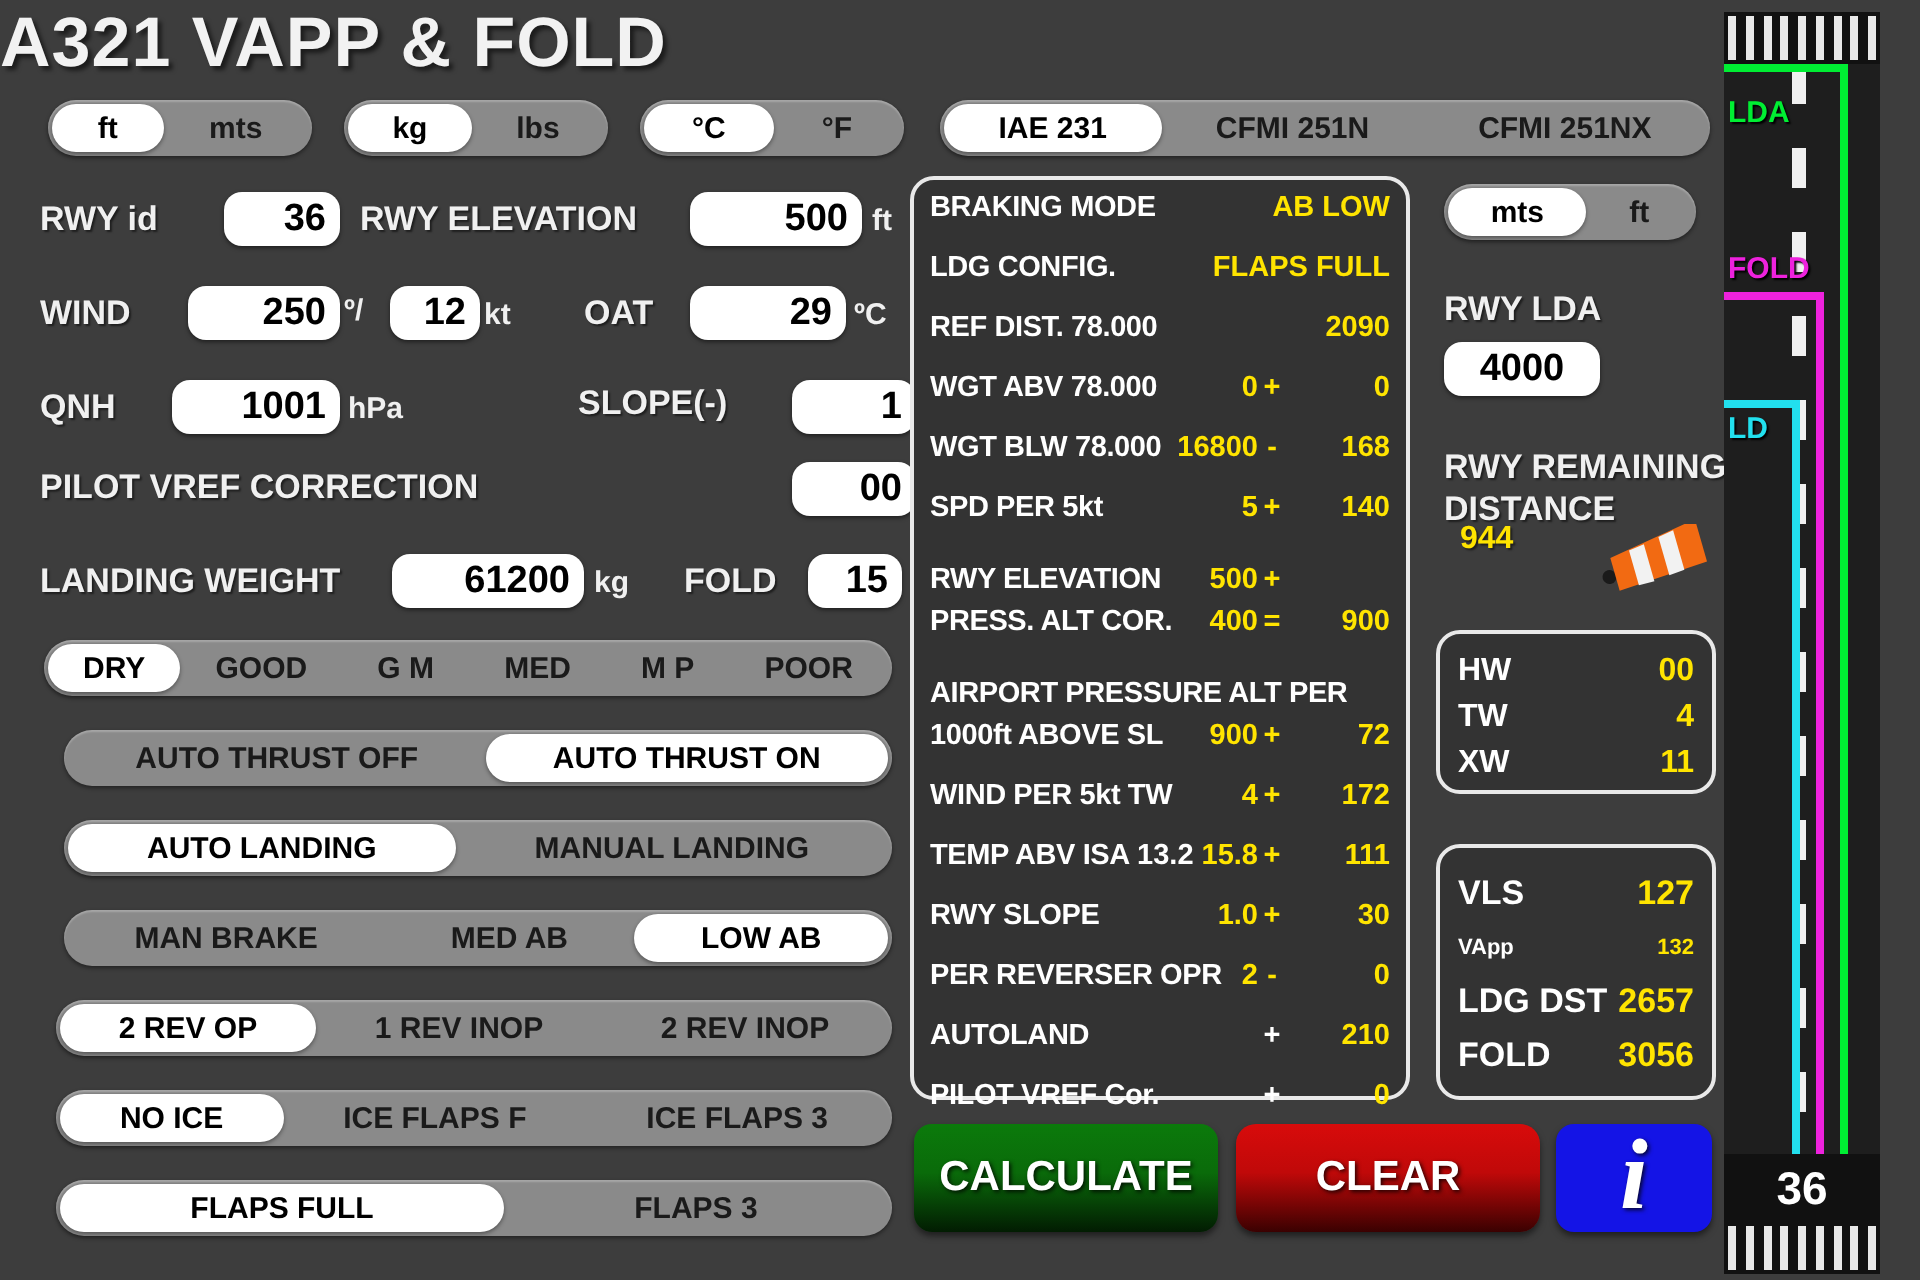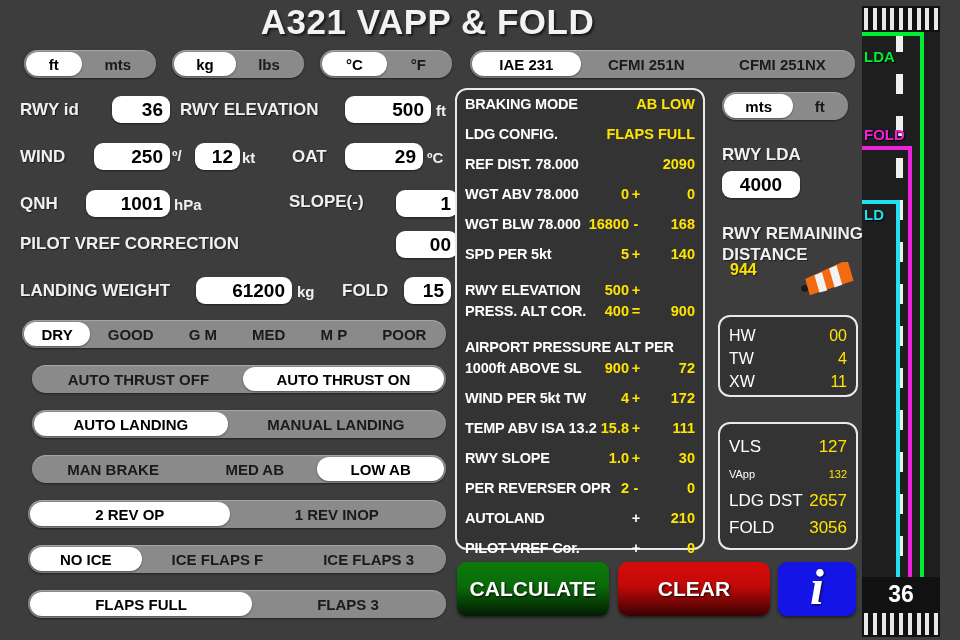--- a/index.html
+++ b/index.html
@@ -7,21 +7,20 @@
     width: 960px; height: 640px;
     background: #3d3d3d;
     font-family: "Liberation Sans", sans-serif;
     overflow: hidden;
   }
   #app { position: relative; width: 960px; height: 640px; }
 
   
   #title {
     position: absolute; left: 0; top: 2px; width: 855px;
-    text-align: center;
     font-size: 35px; font-weight: bold; color: #f2f2f2;
     letter-spacing: 0.5px;
     text-shadow: 2px 2px 2px rgba(0,0,0,.55);
   }
 
   
   .seg {
     display: flex; align-items: center;
     background: #8a8a8a;
     border-radius: 20px;
@@ -93,21 +92,21 @@
 
   
   .box {
     position: absolute;
     border: 2px solid #e9e9e9;
     border-radius: 12px;
     background: #333;
   }
   .brow {
     display: flex; align-items: center; justify-content: space-between;
-    font-size: 16px; font-weight: normal; color: #fff;
+    font-size: 16px; font-weight: bold; color: #fff;
     padding: 0 9px;
   }
   .brow .bval { color: #ffe400; }
 
   
   .act {
     position: absolute;
     border-radius: 9px;
     display: flex; align-items: center; justify-content: center;
     font-size: 21px; font-weight: bold; color: #fff;
@@ -233,20 +232,21 @@
 
   <div class="seg" style="left:32px; top:455px; width:414px;">
     <div class="opt">MAN BRAKE</div>
     <div class="opt">MED AB</div>
     <div class="opt on">LOW AB</div>
   </div>
 
   <div class="seg" style="left:28px; top:500px; width:418px;">
     <div class="opt on">2 REV OP</div>
     <div class="opt">1 REV INOP</div>
+    <div class="opt">2 REV INOP</div>
   </div>
 
   <div class="seg" style="left:28px; top:545px; width:418px;">
     <div class="opt on">NO ICE</div>
     <div class="opt">ICE FLAPS F</div>
     <div class="opt">ICE FLAPS 3</div>
   </div>
 
   <div class="seg" style="left:28px; top:590px; width:418px;">
     <div class="opt on">FLAPS FULL</div>

